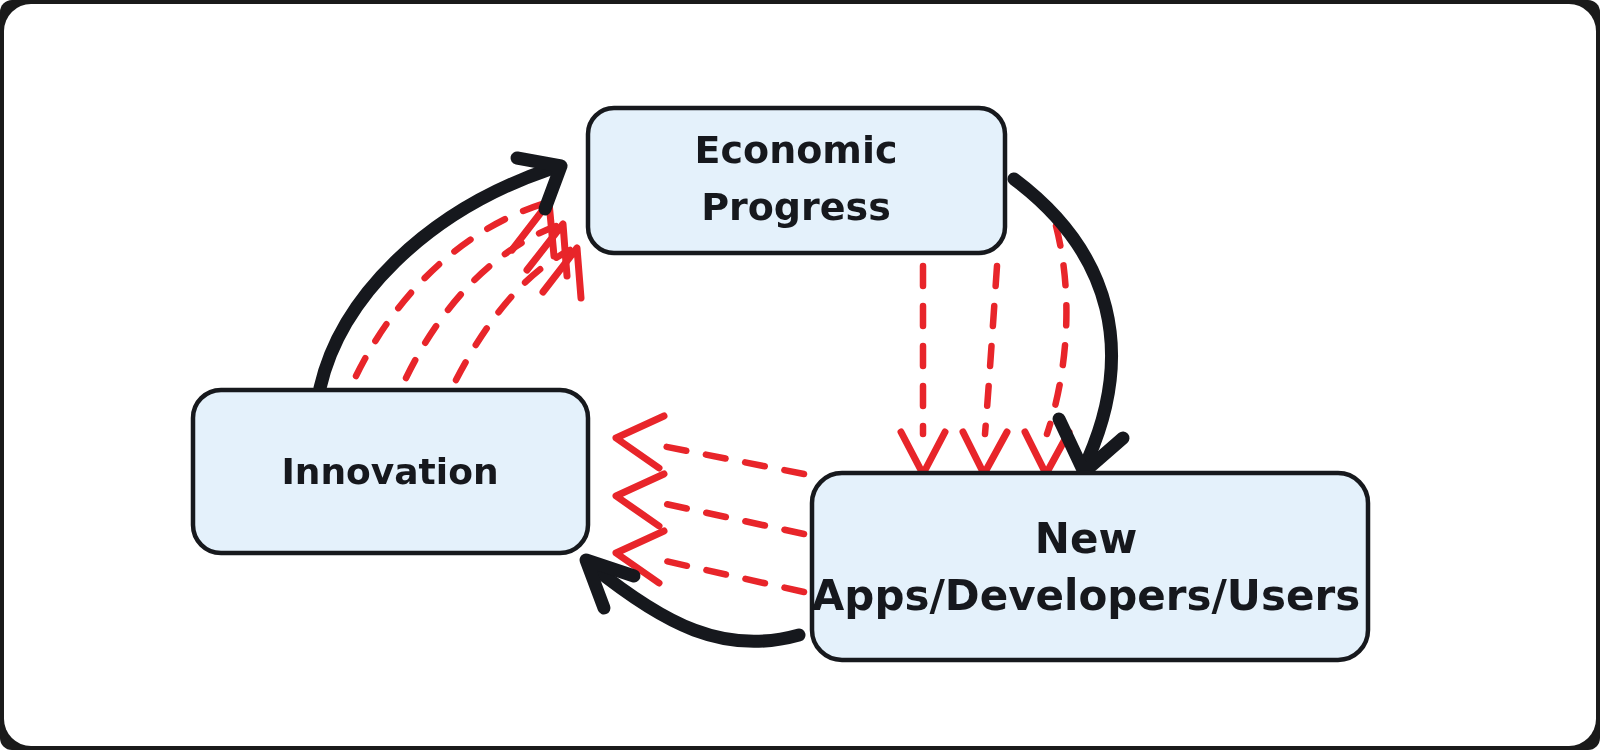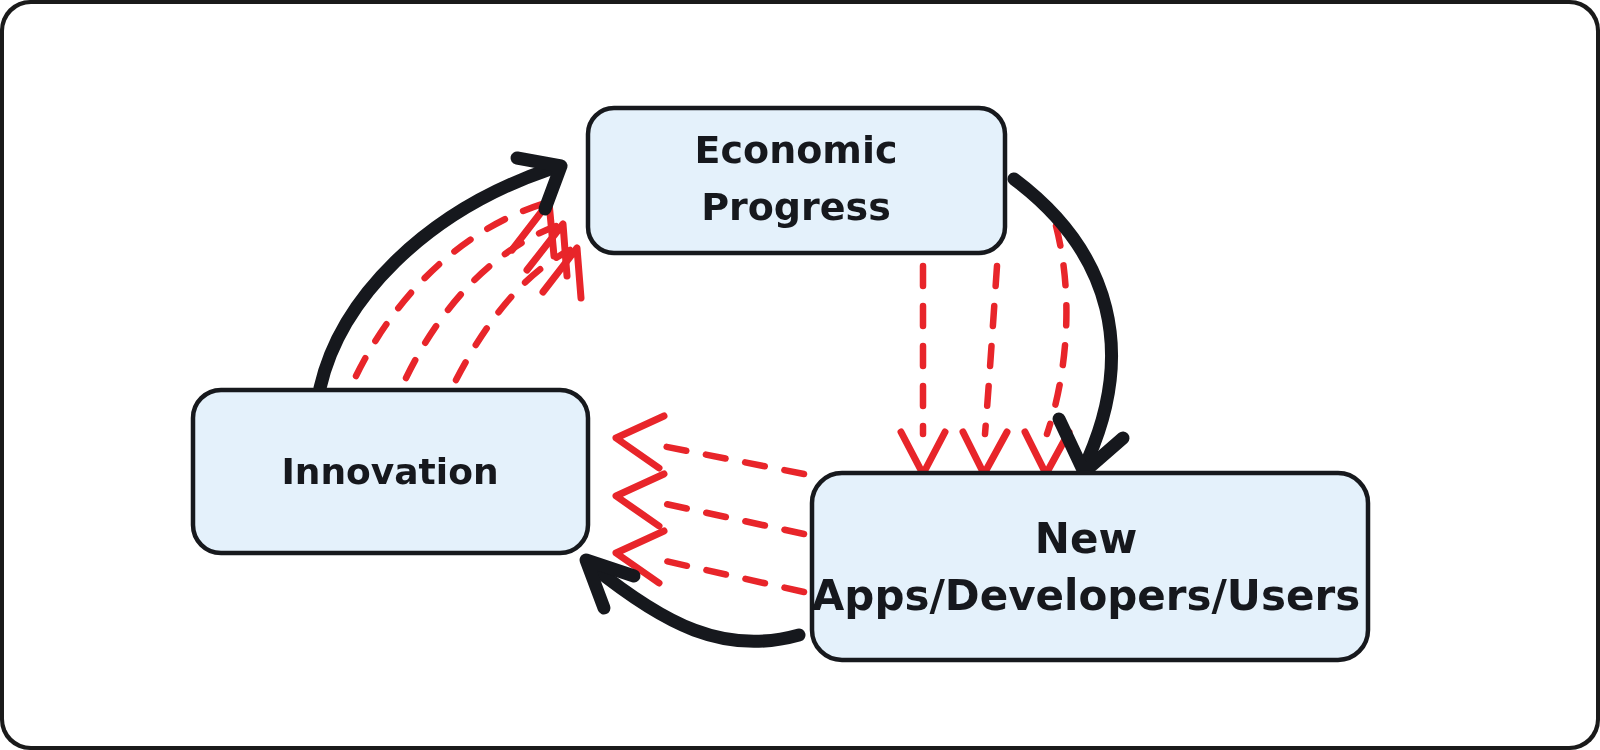--- a/index.html
+++ b/index.html
@@ -13,21 +13,21 @@
     height: 750px;
     overflow: hidden;
     font-family: "DejaVu Sans", sans-serif;
   }
   #canvas-frame {
     position: relative;
     width: 1600px;
     height: 750px;
     box-sizing: border-box;
     background: #1a1a1a;
-    border-radius: 30px;
+    border-radius: 12px;
     overflow: hidden;
   }
   #canvas-inner {
     position: absolute;
     left: 4px;
     top: 4px;
     width: 1592px;
     height: 742px;
     background: #ffffff;
     border-radius: 27px;

